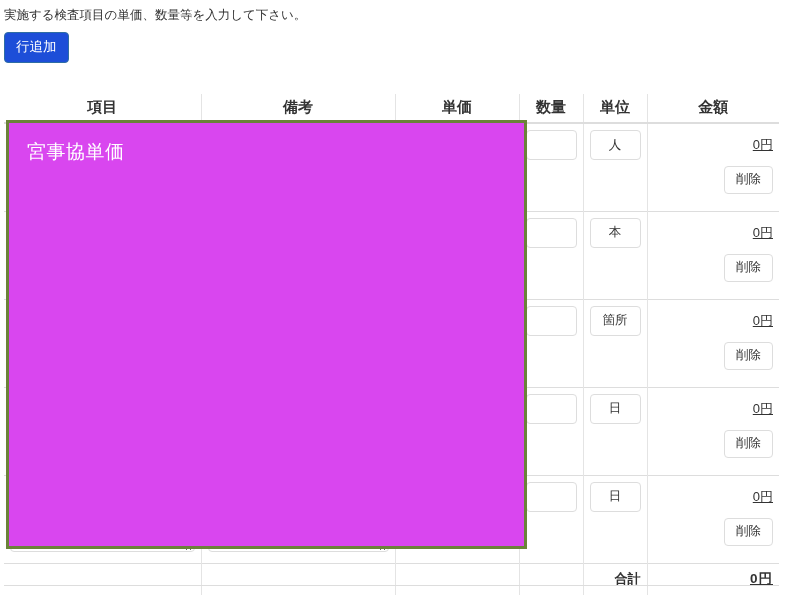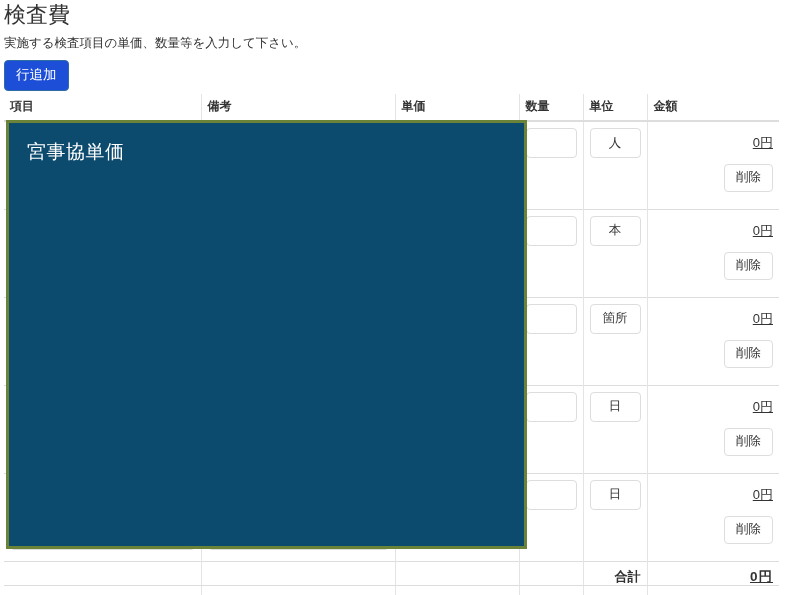--- a/index.html
+++ b/index.html
@@ -64,23 +64,23 @@
     top: 94px;
     width: 775px;
   }
   table.grid {
     width: 775px;
     border-collapse: collapse;
     table-layout: fixed;
     font-size: 12.5px;
   }
   table.grid th {
-    text-align: left;
+    text-align: center;
     font-weight: bold;
-    font-size: 12px;
+    font-size: 15px;
     color: #333333;
     padding: 4px 6px 5px 6px;
     border-bottom: 2px solid #dddddd;
     border-right: 1px solid #e4e4e4;
     vertical-align: top;
     height: 22px;
   }
   table.grid th:last-child { border-right: none; }
 
   table.grid td {
@@ -184,38 +184,37 @@
     background: #dddddd;
   }
 
   
   .green-panel {
     position: absolute;
     left: 6px;
     top: 120px;
     width: 521px;
     height: 429px;
-    background: #0c4a6e;
+    background: #d946ef;
     border: 3px solid #6b8239;
     z-index: 50;
   }
   .green-panel-label {
     color: #ffffff;
     font-size: 19px;
     line-height: 24px;
     padding: 17px 0 0 18px;
     letter-spacing: 0.5px;
   }
 </style>
 </head>
 <body>
 
 <div class="page">
 
-  <h1 class="page-title">検査費</h1>
   <p class="page-desc">実施する検査項目の単価、数量等を入力して下さい。</p>
 
   <div class="toolbar">
     <button class="btn-add">行追加</button>
   </div>
 
   <div class="table-wrap">
     <table class="grid">
       <colgroup>
         <col class="col-item">

